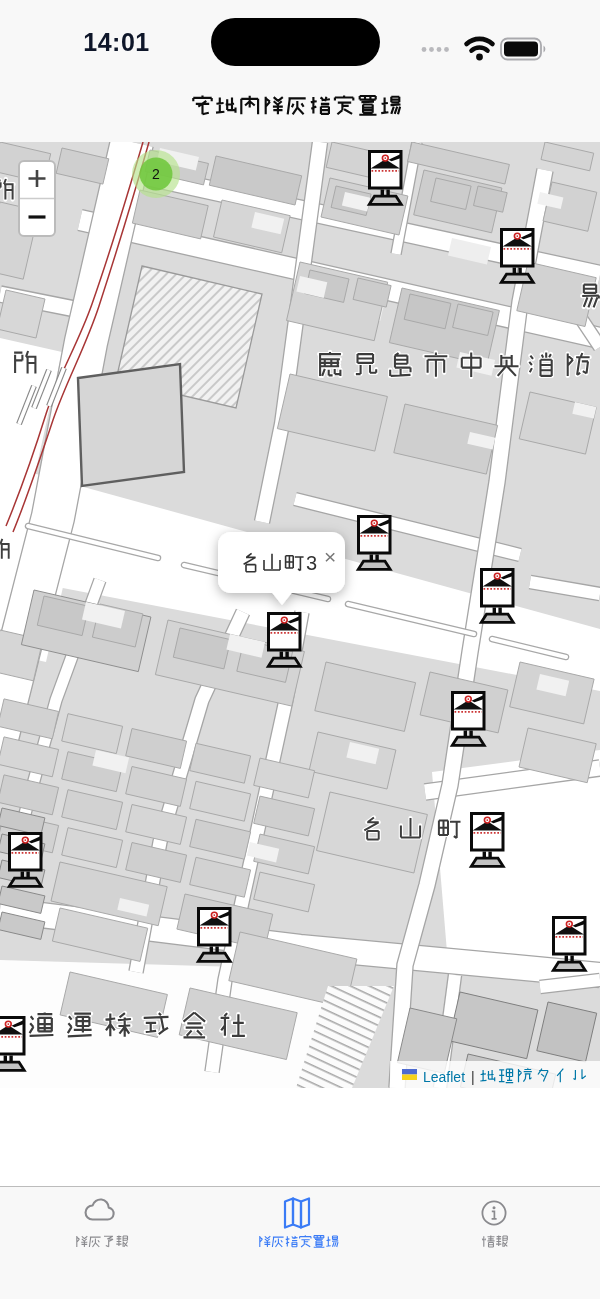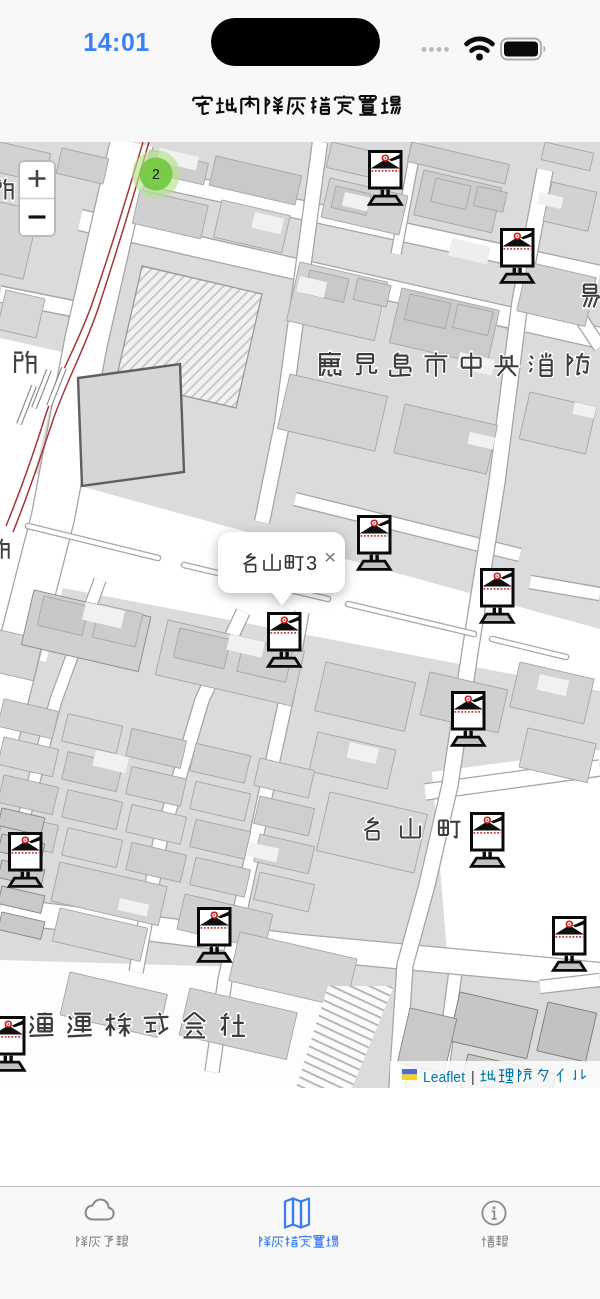--- a/index.html
+++ b/index.html
@@ -1,16 +1,16 @@
 <!DOCTYPE html>
 <html><head><meta charset="utf-8"><style>
 html,body{margin:0;padding:0}
 body{width:600px;height:1299px;position:relative;background:#fff;font-family:"Liberation Sans",sans-serif;overflow:hidden}
 .top{position:absolute;left:0;top:0;width:600px;height:142px;background:#f8f8f8}
-.time{position:absolute;left:64px;top:28px;width:105px;text-align:center;font-size:25px;font-weight:700;color:#3b82f6;letter-spacing:0.5px}
+.time{position:absolute;left:64px;top:28px;width:105px;text-align:center;font-size:25px;font-weight:700;color:#0f172a;letter-spacing:0.5px}
 .island{position:absolute;left:211px;top:18px;width:169px;height:48px;border-radius:24px;background:#000}
 .mapwrap{position:absolute;left:0;top:142px;width:600px;height:946px;overflow:hidden}
 .tabbar{position:absolute;left:0;top:1186px;width:600px;height:113px;background:#f8f8f8;border-top:1px solid #bcbcbc;box-sizing:border-box}
 </style></head><body>
 <div class="top"></div>
 <div class="time">14:01</div>
 <div class="island"></div>
 <svg width="130" height="26" viewBox="0 0 130 26" style="position:absolute;right:50px;top:36px">
 <g fill="#b9b9bd">
       <circle cx="4" cy="13.5" r="2.4"></circle>

